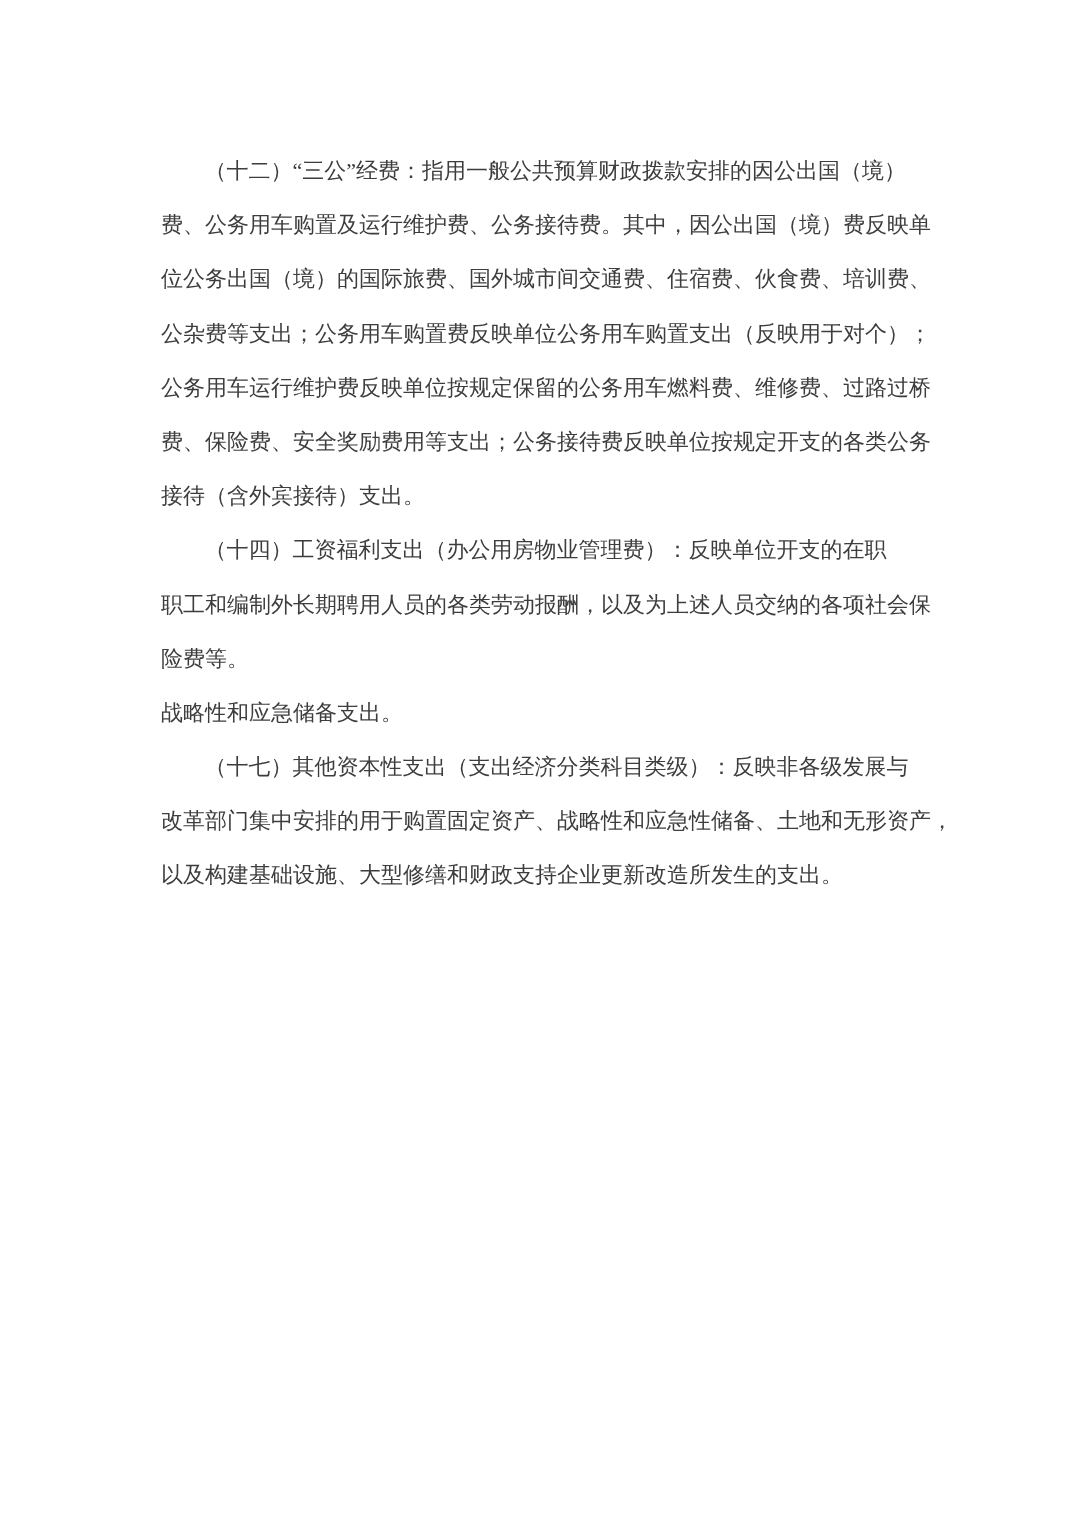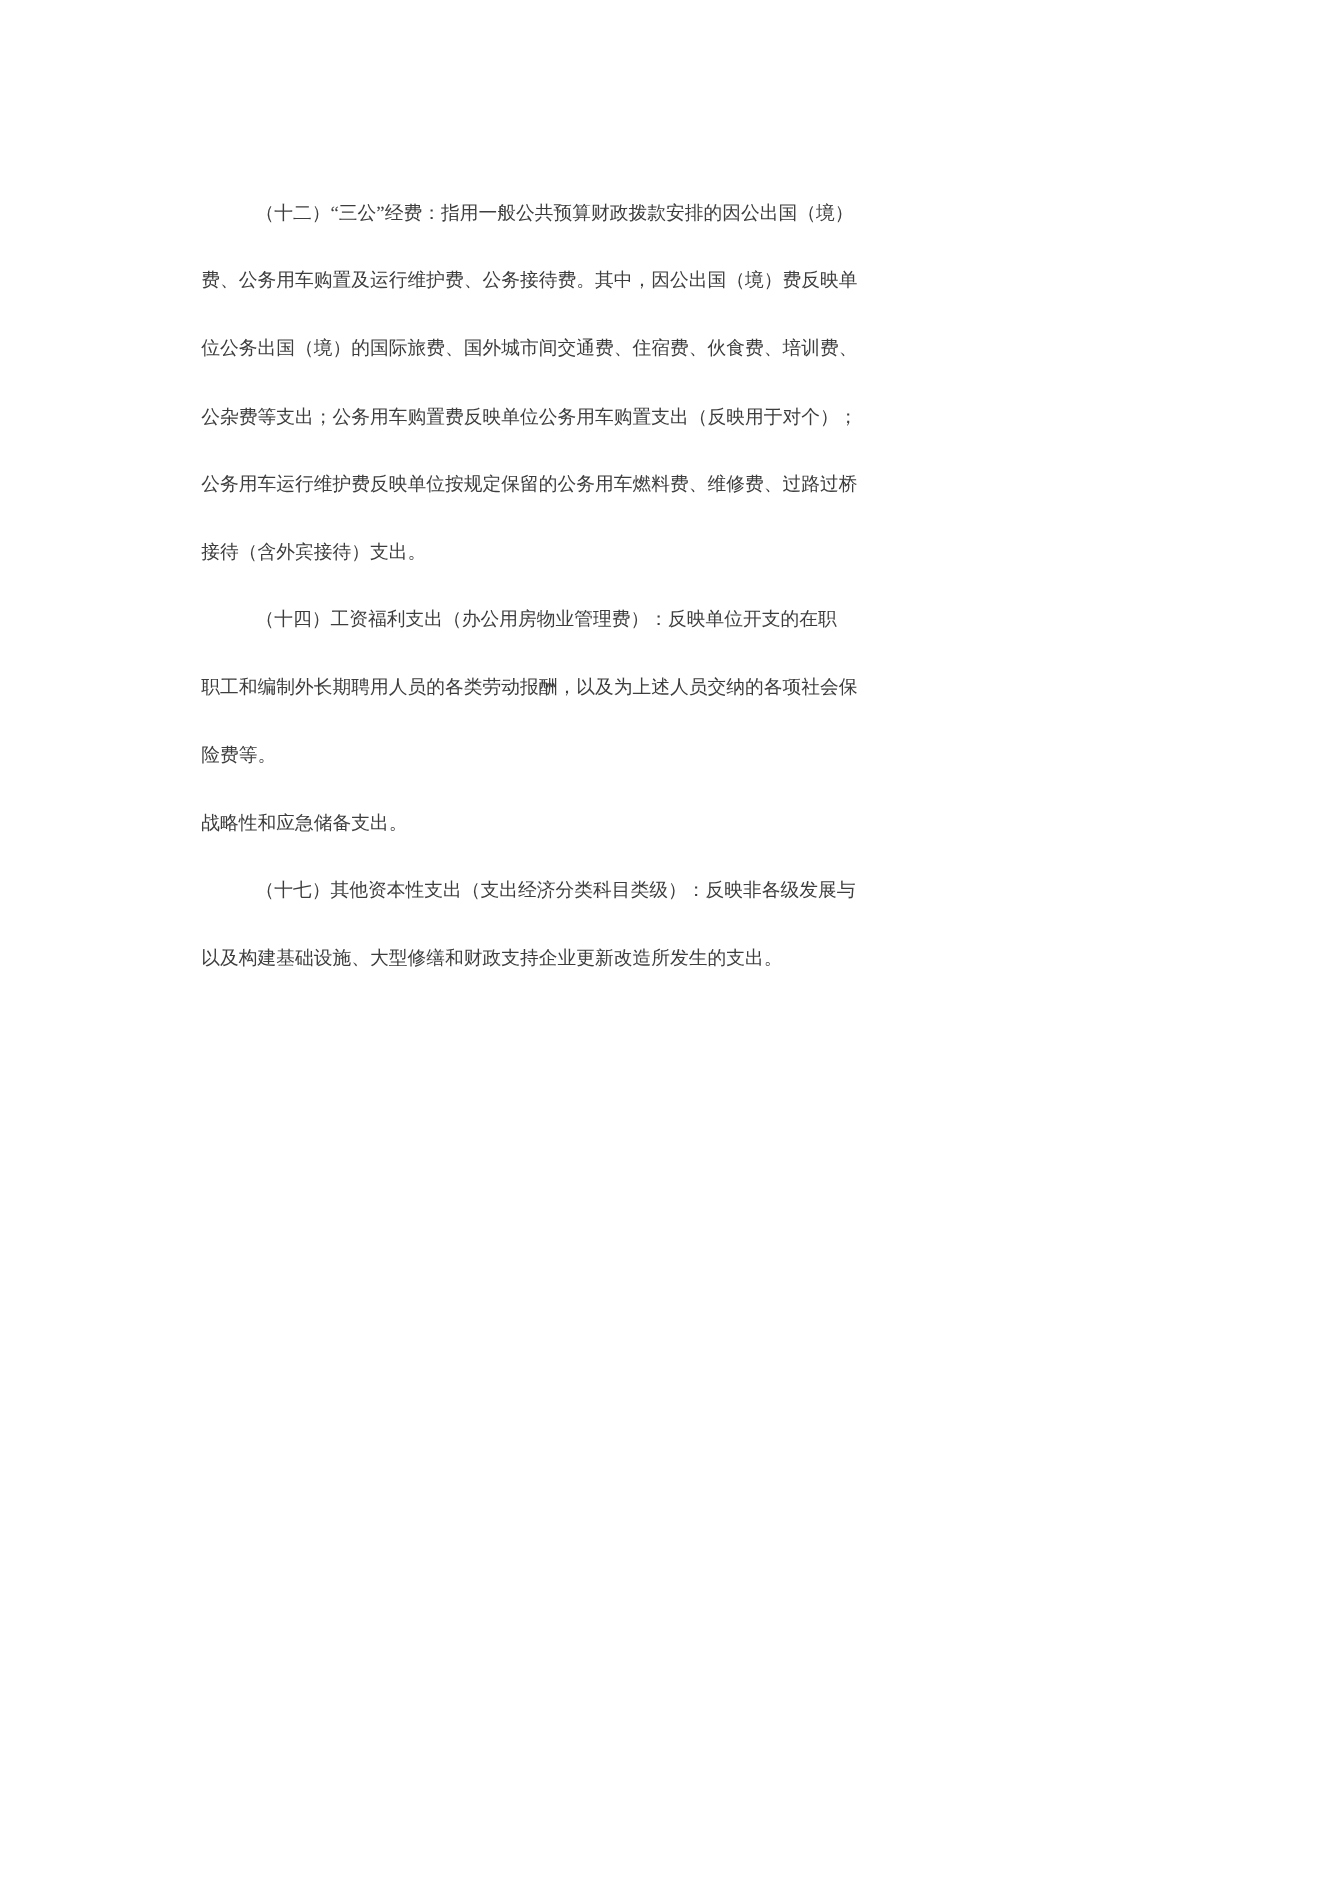--- a/index.html
+++ b/index.html
@@ -13,21 +13,21 @@
     height: 1520px;
     background: #ffffff;
     overflow: hidden;
   }
   .doc {
     position: absolute;
     left: 161px;
     top: 144px;
     width: 790px;
     font-family: "Liberation Serif", "DejaVu Serif", serif;
-    font-size: 15px;
+    font-size: 22px;
     font-weight: 400;
   }
   .para { margin: 0; padding: 0; }
   .line {
     height: 54.2px;
     line-height: 54.2px;
     white-space: nowrap;
     letter-spacing: 0px;
   }
   .line.indent { padding-left: 43.4px; }
@@ -37,28 +37,30 @@
 <body>
 
 <div class="page" style="background: rgb(255, 255, 255);">
   <div class="doc" id="doc-body" style="color: rgb(61, 61, 61);">
       <div class="para">
         <div class="line indent">（十二）“三公”经费：指用一般公共预算财政拨款安排的因公出国（境）</div>
         <div class="line">费、公务用车购置及运行维护费、公务接待费。其中，因公出国（境）费反映单</div>
         <div class="line">位公务出国（境）的国际旅费、国外城市间交通费、住宿费、伙食费、培训费、</div>
         <div class="line">公杂费等支出；公务用车购置费反映单位公务用车购置支出（反映用于对个）；</div>
         <div class="line">公务用车运行维护费反映单位按规定保留的公务用车燃料费、维修费、过路过桥</div>
+        <div class="line">费、保险费、安全奖励费用等支出；公务接待费反映单位按规定开支的各类公务</div>
         <div class="line">接待（含外宾接待）支出。</div>
       </div>
       <div class="para">
         <div class="line indent">（十四）工资福利支出（办公用房物业管理费）：反映单位开支的在职</div>
         <div class="line">职工和编制外长期聘用人员的各类劳动报酬，以及为上述人员交纳的各项社会保</div>
         <div class="line">险费等。</div>
       </div>
       <div class="para">
         <div class="line">战略性和应急储备支出。</div>
       </div>
       <div class="para">
         <div class="line indent">（十七）其他资本性支出（支出经济分类科目类级）：反映非各级发展与</div>
+        <div class="line">改革部门集中安排的用于购置固定资产、战略性和应急性储备、土地和无形资产，</div>
         <div class="line">以及构建基础设施、大型修缮和财政支持企业更新改造所发生的支出。</div>
       </div>
     </div>
 </div>
 
 </body></html>

